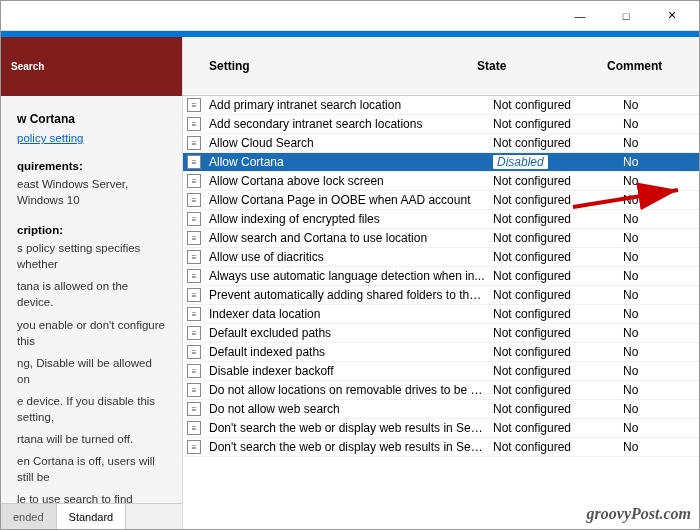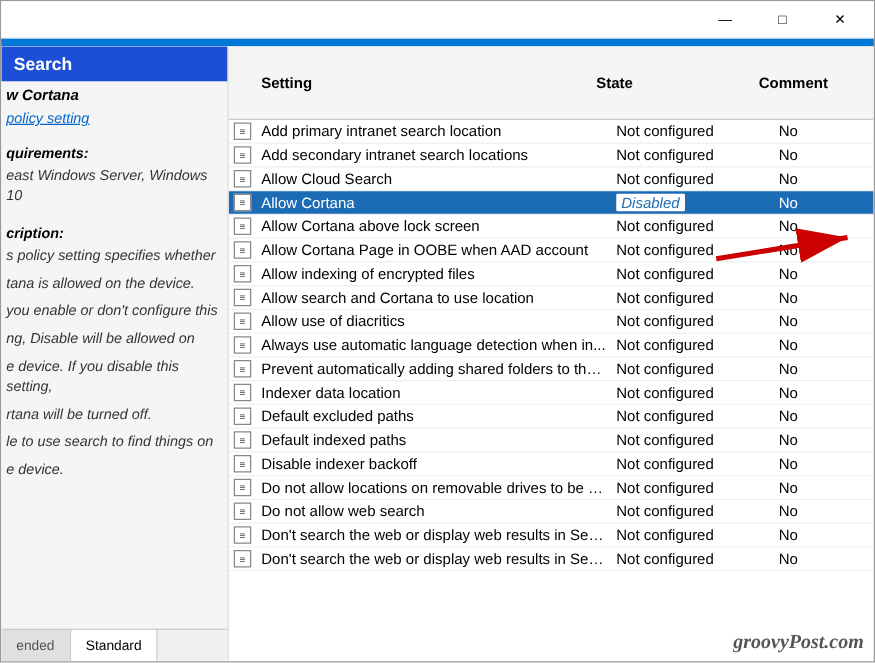--- a/index.html
+++ b/index.html
@@ -71,34 +71,33 @@
       width: 182px;
       min-width: 182px;
       background: #f5f5f5;
       border-right: 1px solid #ddd;
       display: flex;
       flex-direction: column;
       overflow: hidden;
     }
 
     .left-header {
-      background: #1d4ed8;
+      background: #7f1d1d;
       color: #fff;
-      padding: 6px 10px;
-      font-size: 14px;
+      padding: 24px 10px;
+      font-size: 10px;
       font-weight: 600;
     }
 
     .left-content {
-      padding: 4px;
+      padding: 16px;
       font-size: 11.5px;
       color: #000;
       overflow-y: auto;
       flex: 1;
-      font-style: italic;
     }
 
     .left-content h3 {
       font-size: 12px;
       font-weight: 700;
       margin-bottom: 6px;
       color: #000;
     }
 
     .left-content .policy-link {
@@ -325,20 +324,21 @@
         <a class="policy-link">policy setting</a>
         <div class="section-title">quirements:</div>
         <p>east Windows Server, Windows 10</p>
         <div class="section-title">cription:</div>
         <p>s policy setting specifies whether</p>
         <p>tana is allowed on the device.</p>
         <p>you enable or don't configure this</p>
         <p>ng, Disable will be allowed on</p>
         <p>e device. If you disable this setting,</p>
         <p>rtana will be turned off.</p>
+        <p>en Cortana is off, users will still be</p>
         <p>le to use search to find things on</p>
         <p>e device.</p>
       </div>
       <div class="left-tabs">
         <div class="left-tab">ended</div>
         <div class="left-tab active">Standard</div>
       </div>
     </div>
 
     <div class="right-panel">

